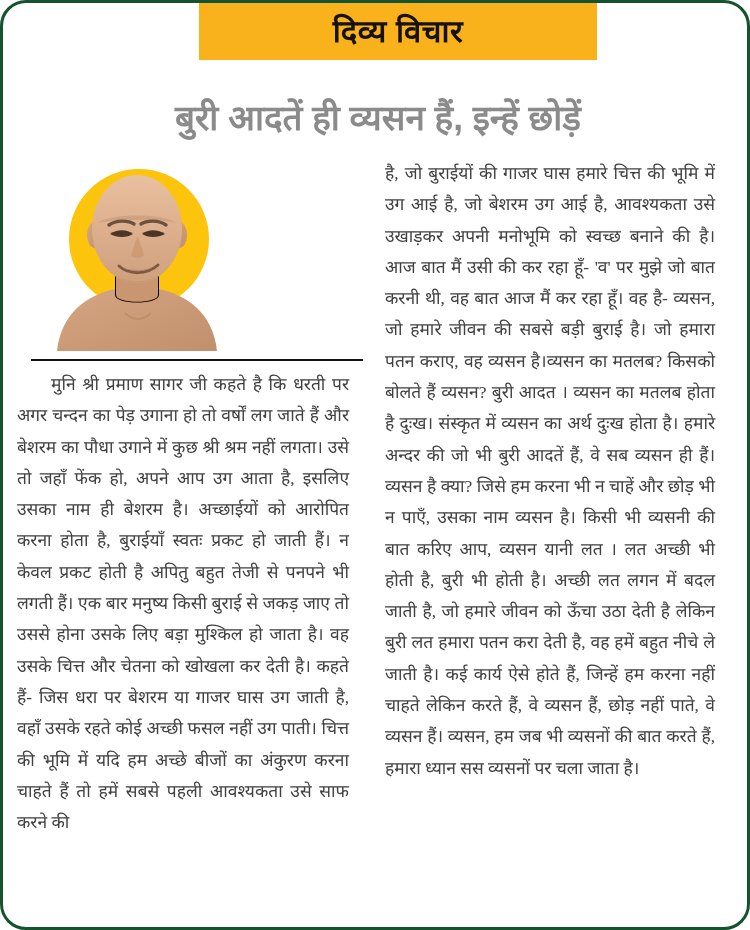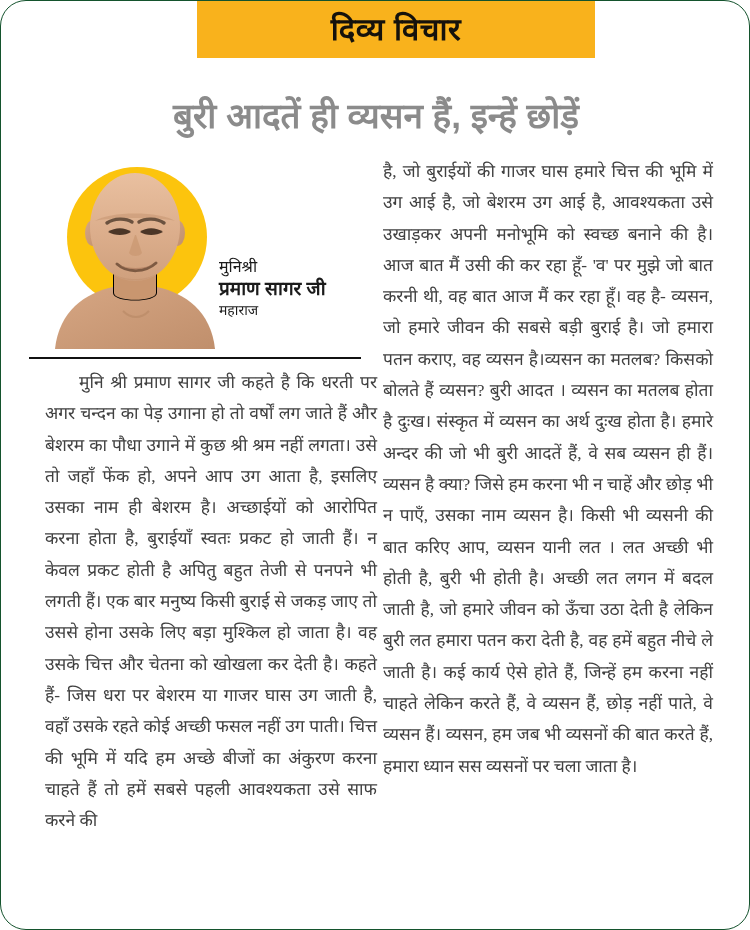--- a/index.html
+++ b/index.html
@@ -14,21 +14,21 @@
     font-family: "Liberation Serif", "DejaVu Serif", serif;
     color: #1b1b1b;
     overflow: hidden;
   }
 
   .page-card {
     position: relative;
     width: 750px;
     height: 930px;
     box-sizing: border-box;
-    border: 1px solid #14532d;
+    border: 3px solid #14532d;
     border-radius: 26px;
     background: #ffffff;
     overflow: hidden;
   }
 
   
   .masthead {
     position: absolute;
     top: 0;
     left: 196px;
@@ -137,21 +137,21 @@
     line-height: 31.3px;
     color: #404040;
     text-align: justify;
     text-justify: inter-word;
   }
   .column p {
     margin: 0;
   }
   .col-left {
     top: 366px;
-    left: 44px;
+    left: 14px;
     width: 332px;
     height: 520px;
   }
   .col-left p {
     text-indent: 34px;
   }
   .col-right {
     top: 155px;
     left: 382px;
     width: 330px;
@@ -213,25 +213,20 @@
           <path d="M66 103 C76 112 94 112 105 102" stroke="#7d5a42" stroke-width="3" fill="none" stroke-linecap="round"></path>
           <path d="M68 104 C78 110 93 110 103 103 C93 108 78 108 68 104 Z" fill="#a8765a" opacity="0.6"></path>
 
           <path d="M62 112 C72 122 96 122 106 112 C96 120 72 120 62 112 Z" fill="#c2906c" opacity="0.5"></path>
 
           <path d="M72 150 C80 158 90 158 98 150" stroke="#b98a66" stroke-width="2" fill="none" opacity="0.7"></path>
         </g>
       </svg>
     </div>
 
-    <div class="caption">
-      <div class="caption-pre">मुनिश्री</div>
-      <div class="caption-name">प्रमाण सागर जी</div>
-      <div class="caption-post">महाराज</div>
-    </div>
   </div>
 
   <div class="col-rule"></div>
 
   <div class="column col-left">
     <p>मुनि श्री प्रमाण सागर जी कहते है कि धरती पर अगर चन्दन का पेड़ उगाना हो तो वर्षों लग जाते हैं और बेशरम का पौधा उगाने में कुछ श्री श्रम नहीं लगता। उसे तो जहाँ फेंक हो, अपने आप उग आता है, इसलिए उसका नाम ही बेशरम है। अच्छाईयों को आरोपित करना होता है, बुराईयाँ स्वतः प्रकट हो जाती हैं। न केवल प्रकट होती है अपितु बहुत तेजी से पनपने भी लगती हैं। एक बार मनुष्य किसी बुराई से जकड़ जाए तो उससे होना उसके लिए बड़ा मुश्किल हो जाता है। वह उसके चित्त और चेतना को खोखला कर देती है। कहते हैं- जिस धरा पर बेशरम या गाजर घास उग जाती है, वहाँ उसके रहते कोई अच्छी फसल नहीं उग पाती। चित्त की भूमि में यदि हम अच्छे बीजों का अंकुरण करना चाहते हैं तो हमें सबसे पहली आवश्यकता उसे साफ करने की</p>
   </div>
 
   <div class="column col-right">
     <p>है, जो बुराईयों की गाजर घास हमारे चित्त की भूमि में उग आई है, जो बेशरम उग आई है, आवश्यकता उसे उखाड़कर अपनी मनोभूमि को स्वच्छ बनाने की है। आज बात मैं उसी की कर रहा हूँ- 'व' पर मुझे जो बात करनी थी, वह बात आज मैं कर रहा हूँ। वह है- व्यसन, जो हमारे जीवन की सबसे बड़ी बुराई है। जो हमारा पतन कराए, वह व्यसन है।व्यसन का मतलब? किसको बोलते हैं व्यसन? बुरी आदत । व्यसन का मतलब होता है दुःख। संस्कृत में व्यसन का अर्थ दुःख होता है। हमारे अन्दर की जो भी बुरी आदतें हैं, वे सब व्यसन ही हैं। व्यसन है क्या? जिसे हम करना भी न चाहें और छोड़ भी न पाएँ, उसका नाम व्यसन है। किसी भी व्यसनी की बात करिए आप, व्यसन यानी लत । लत अच्छी भी होती है, बुरी भी होती है। अच्छी लत लगन में बदल जाती है, जो हमारे जीवन को ऊँचा उठा देती है लेकिन बुरी लत हमारा पतन करा देती है, वह हमें बहुत नीचे ले जाती है। कई कार्य ऐसे होते हैं, जिन्हें हम करना नहीं चाहते लेकिन करते हैं, वे व्यसन हैं, छोड़ नहीं पाते, वे व्यसन हैं। व्यसन, हम जब भी व्यसनों की बात करते हैं, हमारा ध्यान सस व्यसनों पर चला जाता है।</p>

